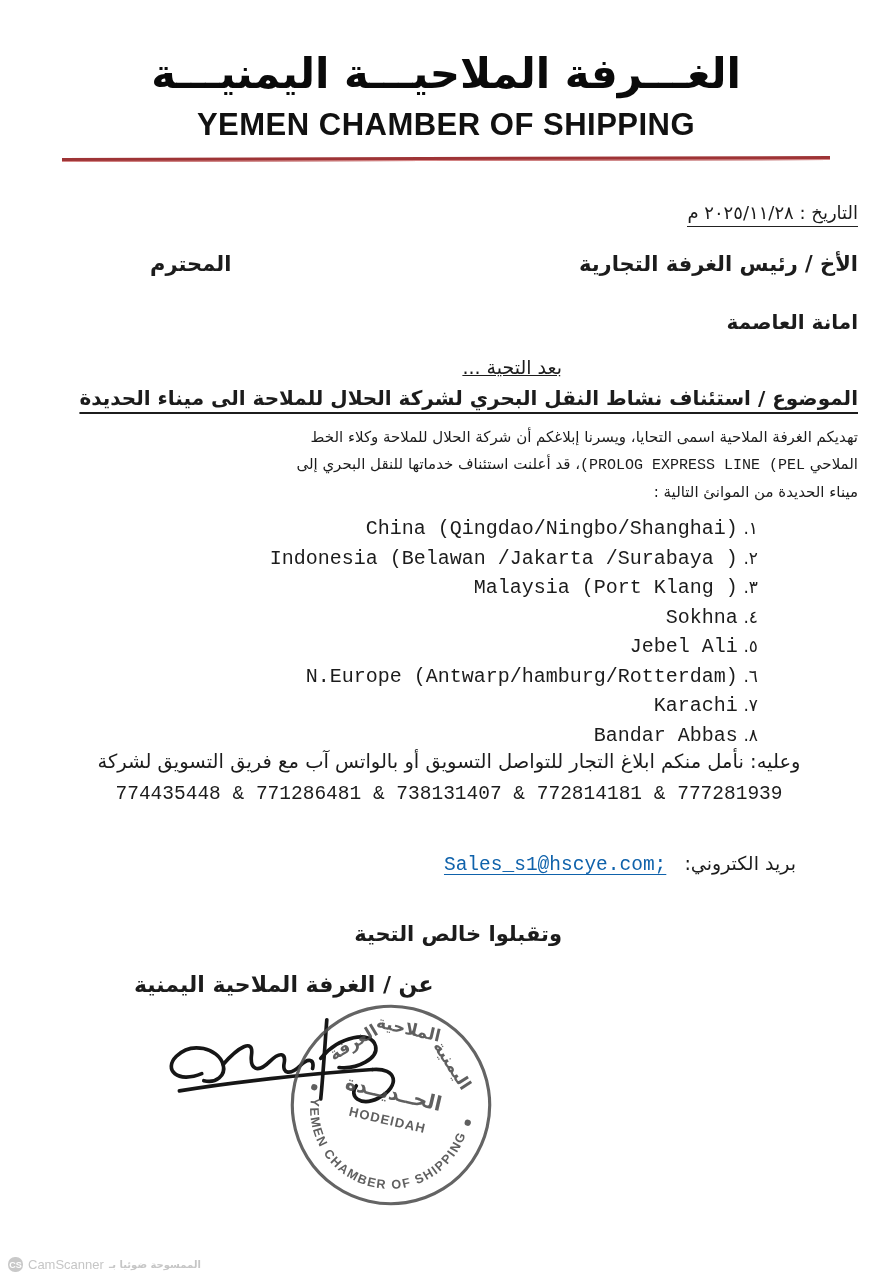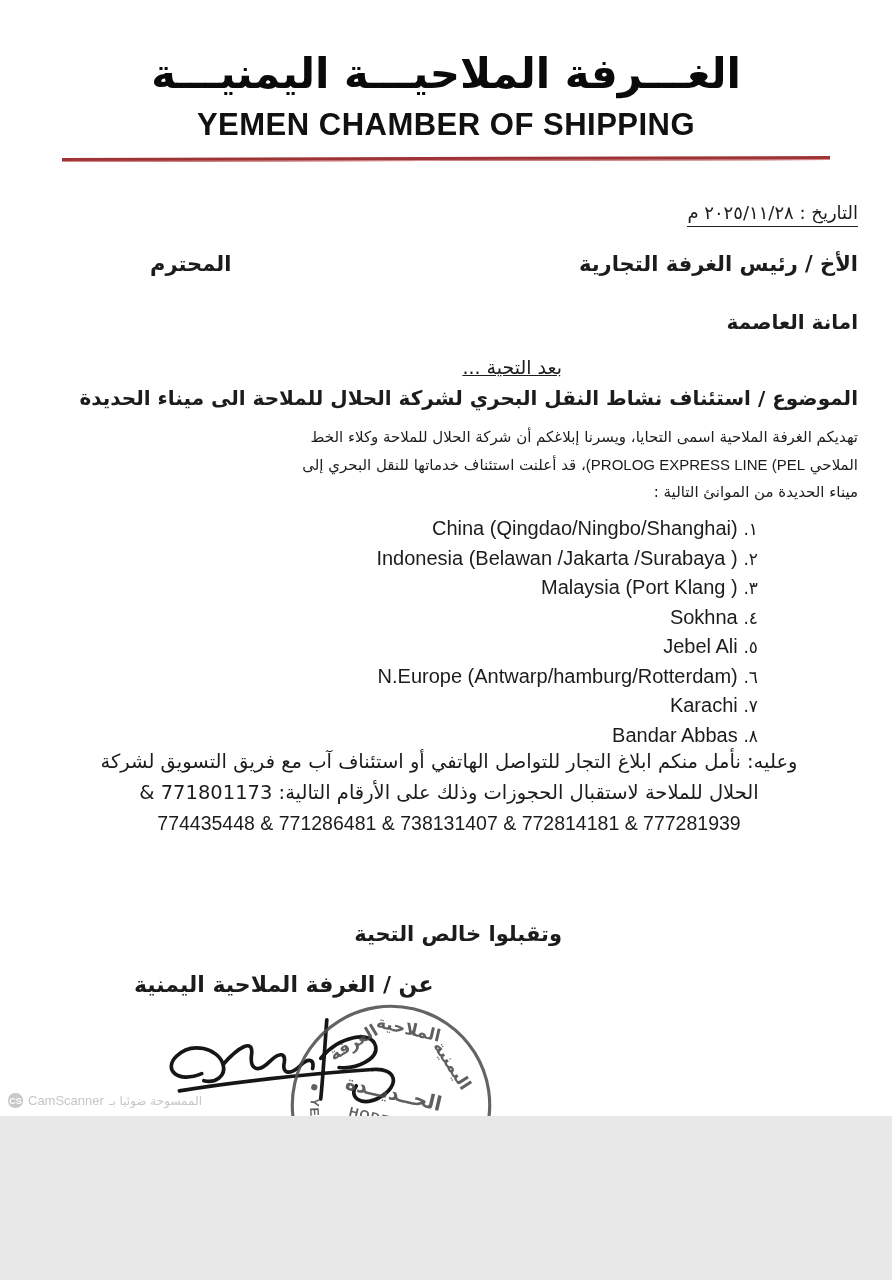--- a/index.html
+++ b/index.html
@@ -1,18 +1,18 @@
 <!DOCTYPE html>
 <html lang="ar"><head>
 <meta charset="utf-8">
 <style>
   html,body{margin:0;padding:0;background:#e8e8e8;}
   .page{
     position:relative;
-    width:892px;height:1116px;
+    width:892px;height:1280px;
     margin:0 auto;
     background:#ffffff;
     overflow:hidden;
     font-family:"DejaVu Sans","Liberation Sans",sans-serif;
     color:#1c1c1c;
   }
   
   .hdr{padding-top:44px;text-align:center;}
   .hdr-ar{
     font-size:42px;font-weight:bold;color:#0a0a0a;
@@ -25,32 +25,32 @@
   }
   .red-rule{
     margin:14px auto 0;
     width:768px;height:3px;background:#9e3436;
     border-bottom:1px solid #d78a8a;
     transform:rotate(-0.15deg);
   }
   
   .abs{position:absolute;}
   .rtl{direction:rtl;}
-  bdi[dir="ltr"]{font-family:Liberation Sans, sans-serif;text-align:center;}
+  bdi[dir="ltr"]{font-family:Liberation Mono, monospace;text-align:center;}
   .date-line{
     top:202px;right:34px;font-size:18px;
     border-bottom:1.5px solid #222;padding-bottom:3px;
   }
   .to-line{top:252px;right:34px;font-size:21px;font-weight:bold;}
   .honorific{top:252px;left:150px;font-size:21px;font-weight:bold;direction:rtl;}
   .city{top:310px;right:34px;font-size:20px;font-weight:bold;}
   .greeting{top:356px;right:330px;font-size:19px;text-decoration:underline;}
   .subject{
     top:386px;right:34px;font-size:20px;font-weight:bold;white-space:nowrap;
-    text-underline-offset:7px;text-decoration-thickness:2px;
+    text-decoration:underline;text-underline-offset:7px;text-decoration-thickness:2px;
   }
   .body-p{top:424px;right:34px;left:40px;font-size:15px;line-height:27px;text-align:right;}
   
   .ports{top:514px;right:134px;text-align:right;}
   .port{line-height:28.5px;font-size:18px;direction:rtl;}
   .port bdi{font-size:20px;}
   .port .pnum{font-size:17px;}
   
   .contact-p{top:746px;left:40px;right:34px;font-size:19.5px;line-height:31px;text-align:center;}
   .email-row{top:852px;right:96px;font-size:19px;}
@@ -72,21 +72,21 @@
   
   .watermark{
     position:absolute;left:8px;bottom:8px;
     display:flex;align-items:center;gap:5px;
     color:#c6c6c6;font-size:13px;font-family:"Liberation Sans",sans-serif;
   }
   .cs-badge{
     width:15px;height:15px;border-radius:7px;background:#c9c9c9;color:#fff;
     font-size:9px;font-weight:bold;display:flex;align-items:center;justify-content:center;
   }
-  .wm-ar{direction:rtl;font-family:"DejaVu Sans",sans-serif;font-size:12px;}
+  .wm-ar{direction:rtl;font-family:"DejaVu Sans",sans-serif;font-size:10px;font-weight:bold;}
 </style>
 </head>
 <body>
 
 <div class="page">
 
   <div class="hdr">
     <div class="hdr-ar">الغـــرفة الملاحيـــة اليمنيـــة</div>
     <div class="hdr-en">YEMEN CHAMBER OF SHIPPING</div>
     <div class="red-rule"></div>
@@ -112,25 +112,28 @@
     <div class="port"><span class="pnum">٢.</span> <bdi dir="ltr">Indonesia (Belawan /Jakarta /Surabaya )</bdi></div>
     <div class="port"><span class="pnum">٣.</span> <bdi dir="ltr">Malaysia (Port Klang )</bdi></div>
     <div class="port"><span class="pnum">٤.</span> <bdi dir="ltr">Sokhna</bdi></div>
     <div class="port"><span class="pnum">٥.</span> <bdi dir="ltr">Jebel Ali</bdi></div>
     <div class="port"><span class="pnum">٦.</span> <bdi dir="ltr">N.Europe (Antwarp/hamburg/Rotterdam)</bdi></div>
     <div class="port"><span class="pnum">٧.</span> <bdi dir="ltr">Karachi</bdi></div>
     <div class="port"><span class="pnum">٨.</span> <bdi dir="ltr">Bandar Abbas</bdi></div>
   </div>
 
   <div class="abs contact-p">
-    <div class="rtl">وعليه: نأمل منكم ابلاغ التجار للتواصل الهاتفي أو استئناف آب مع فريق التسويق لشركة</div>
-    <div class="rtl">الحلال للملاحة لاستقبال الحجوزات وذلك على الأرقام التالية:  771801173 &amp;</div>
+    <div class="rtl">وعليه: نأمل منكم ابلاغ التجار للتواصل التسويق أو بالواتس آب مع فريق التسويق لشركة</div>
     <div><bdi dir="ltr">774435448 &amp; 771286481 &amp; 738131407 &amp; 772814181 &amp; 777281939</bdi></div>
   </div>
 
+  <div class="abs rtl email-row">
+    <span>بريد الكتروني:</span>&nbsp;&nbsp;
+    <bdi dir="ltr" class="email-link">Sales_s1@hscye.com;</bdi>
+  </div>
 
   <div class="abs rtl thanks">وتقبلوا خالص التحية</div>
   <div class="abs from-line">عن / الغرفة الملاحية اليمنية</div>
 
   <div class="abs signature">
     <svg viewBox="0 0 300 115" width="305" height="118">
       <g fill="none" stroke="#161616" stroke-width="3.6" stroke-linecap="round">
         <path d="M46,64 C22,74 8,60 21,47 C36,32 62,39 67,55 C70,66 60,74 48,71"></path>
         <path d="M67,55 C82,38 97,29 95,45 C93,60 101,64 113,52 C123,42 129,44 127,54 C125,64 133,66 143,56 C151,48 157,50 155,59"></path>
         <path d="M169,11 C167,38 165,70 163,89"></path>

